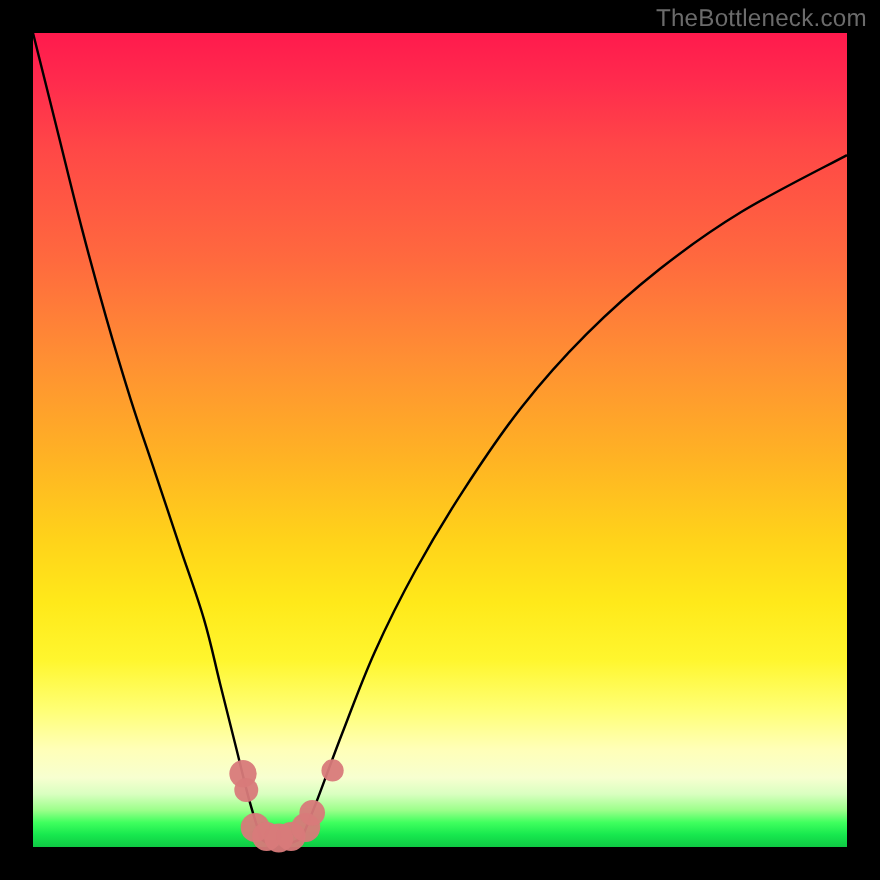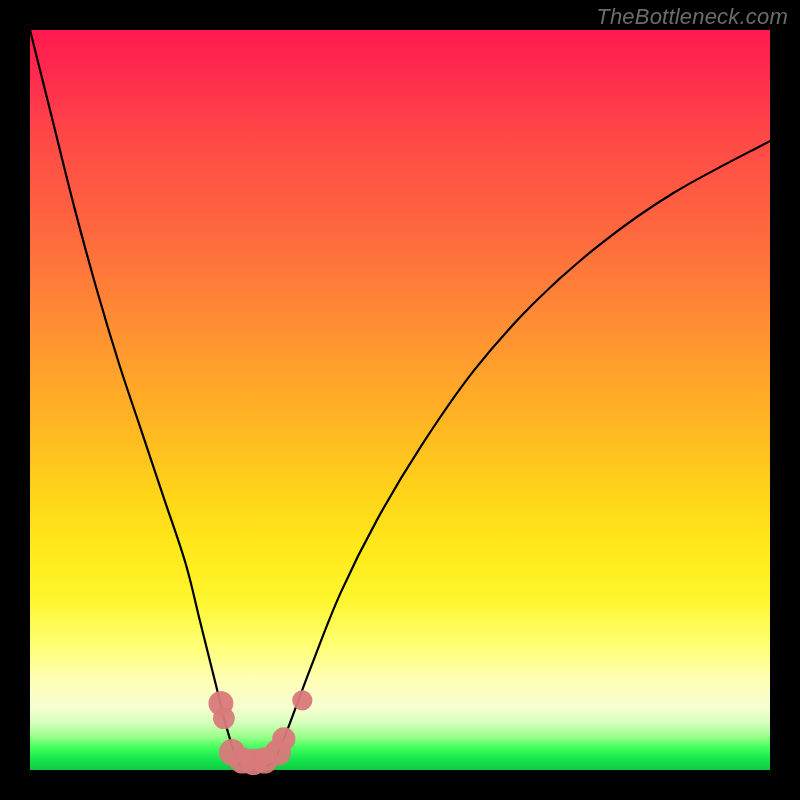--- a/index.html
+++ b/index.html
@@ -9,21 +9,20 @@
     height: 800px;
     background: #000;
     overflow: hidden;
     font-family: Arial, Helvetica, sans-serif;
   }
   #stage {
     position: relative;
     width: 800px;
     height: 800px;
     background: #000;
-    font-style: italic;
   }
   
   #panel {
     position: absolute;
     left: 30px;
     top: 30px;
     width: 740px;
     height: 740px;
     
     

